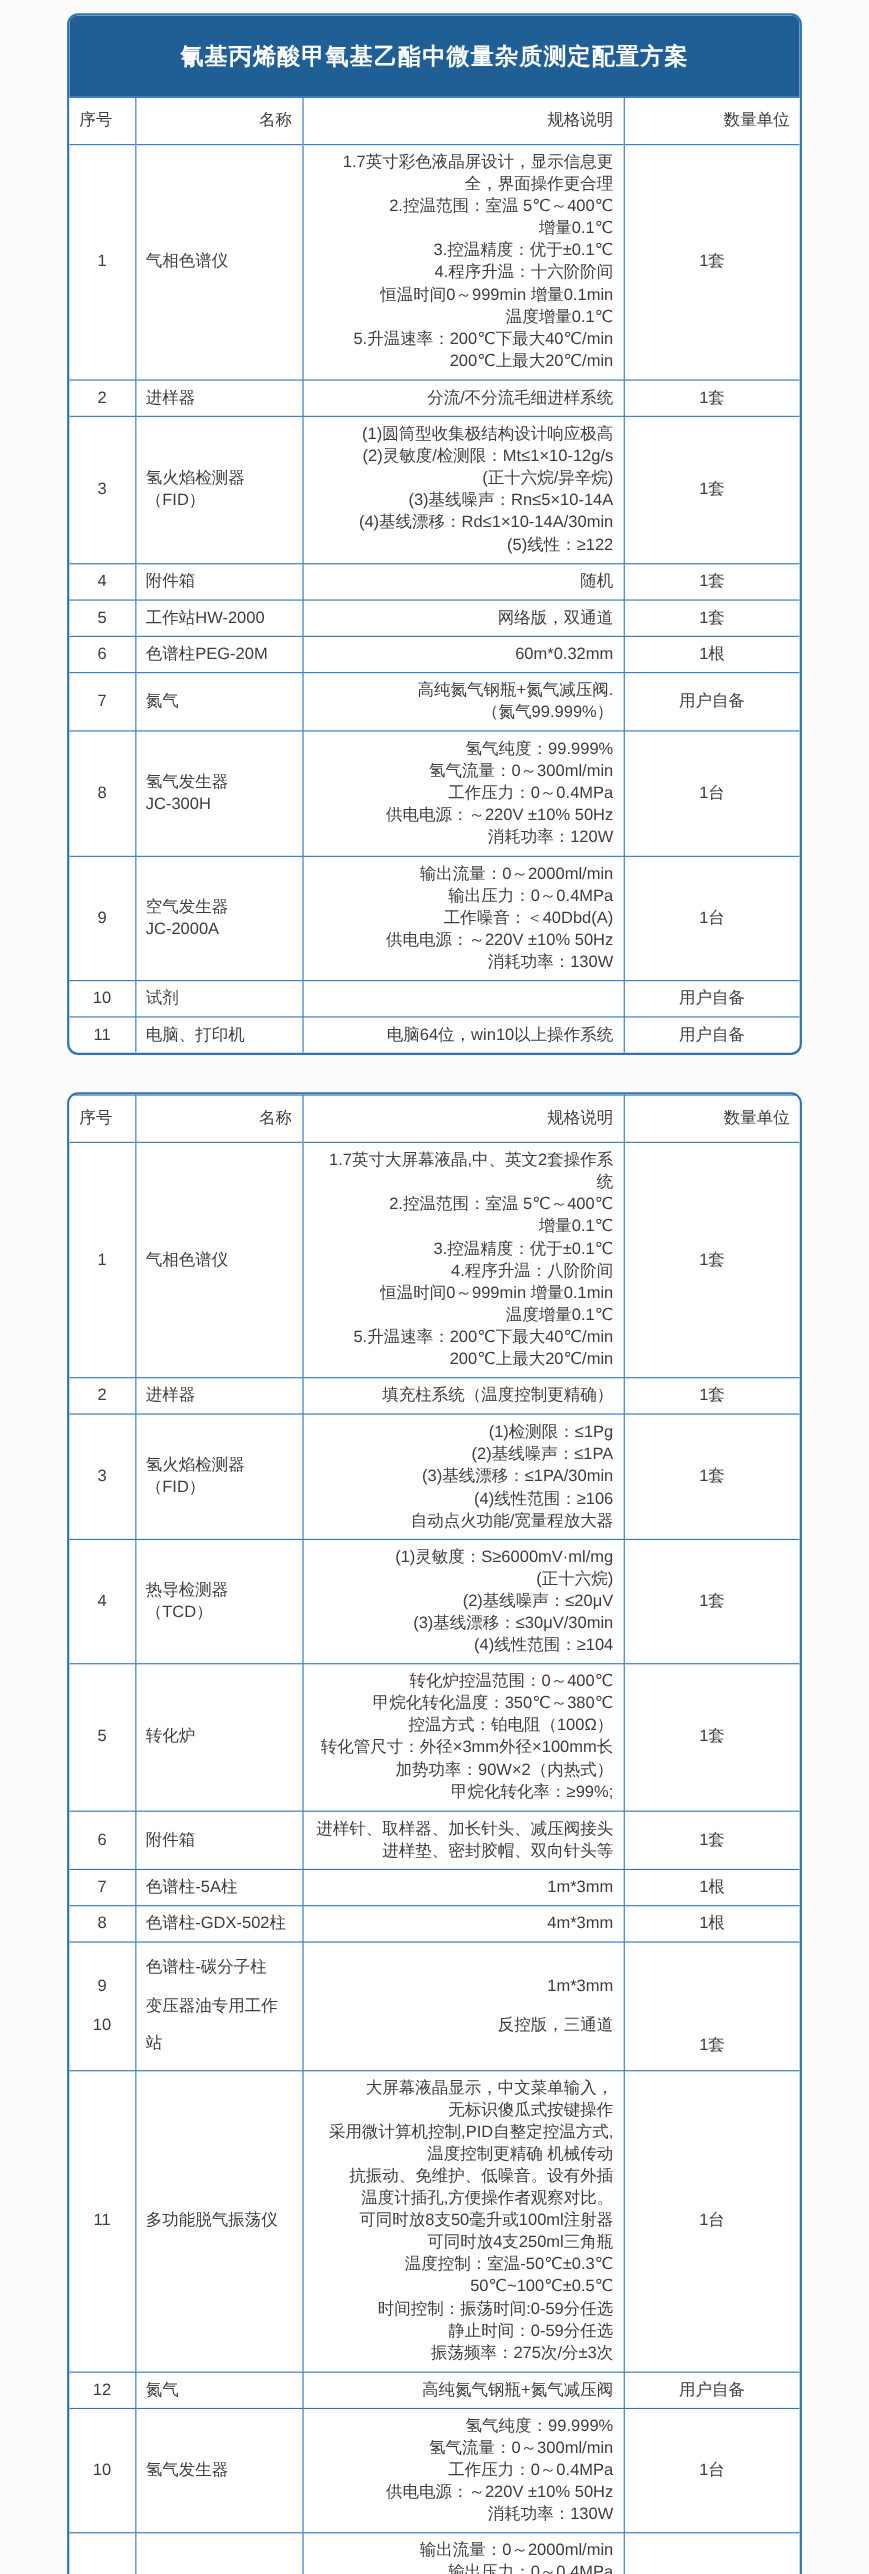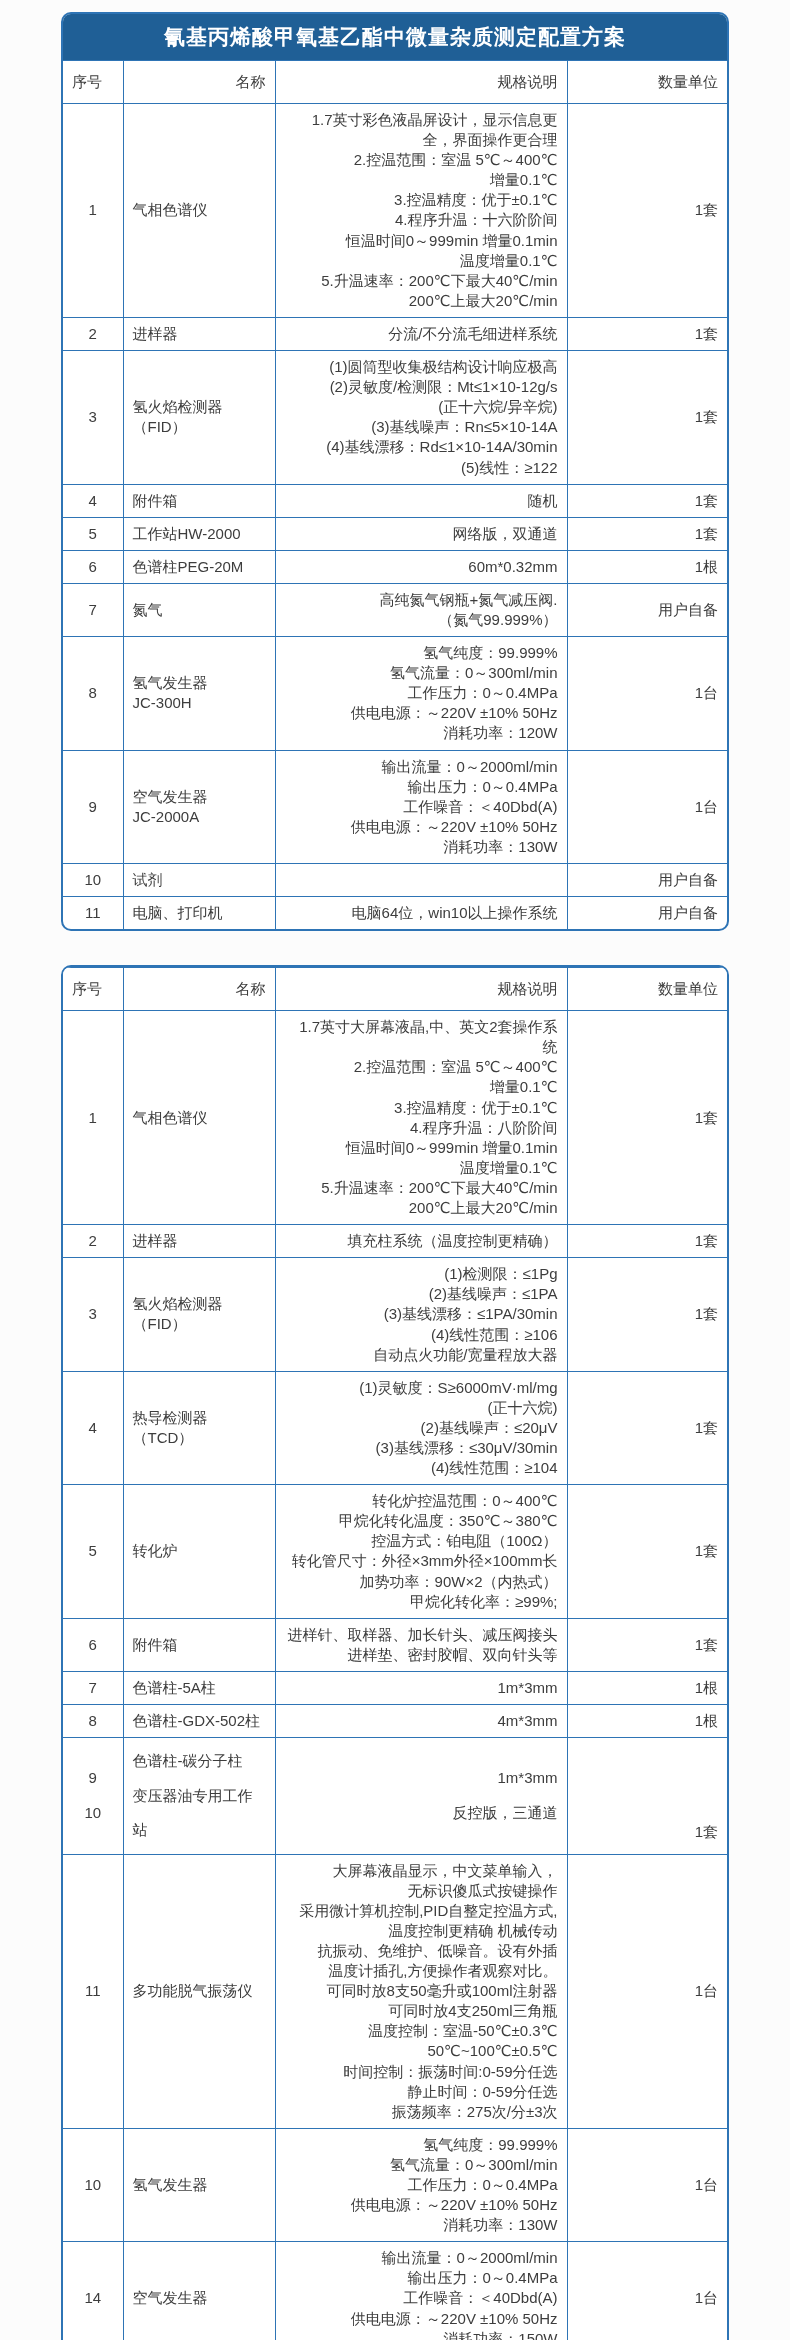--- a/index.html
+++ b/index.html
@@ -22,21 +22,21 @@
     border-radius: 10px;
     overflow: hidden;
     background: #ffffff;
   }
   .panel-title {
     background: #1f5f96;
     color: #ffffff;
     font-size: 21px;
     font-weight: bold;
     text-align: center;
-    padding: 9px 6px;
+    padding: 23px 6px;
     letter-spacing: 1px;
   }
   table.spec-table {
     width: 100%;
     border-collapse: collapse;
     table-layout: fixed;
     font-size: 15px;
   }
   table.spec-table col.c-no   { width: 60px; }
   table.spec-table col.c-name { width: 152px; }
@@ -59,21 +59,21 @@
     font-weight: normal;
     text-align: right;
     height: 30px;
     color: #3d3d3d;
     background: #ffffff;
   }
   table.spec-table thead th.h-no { text-align: left; }
   td.cell-no  { text-align: center; }
   td.cell-name{ text-align: left; margin-left: 48px; }
   td.cell-spec{ text-align: right; }
-  td.cell-qty { text-align: right; }
+  td.cell-qty { text-align: center; }
   tr.row { min-height: 32px; }
   tr.merged td.cell-no,
   tr.merged td.cell-name,
   tr.merged td.cell-spec {
     line-height: 2.3;
     vertical-align: middle;
   }
   tr.merged td.cell-qty { vertical-align: bottom; padding-bottom: 12px; }
 </style>
 </head>
@@ -301,20 +301,26 @@
 可同时放8支50毫升或100ml注射器
 可同时放4支250ml三角瓶
 温度控制：室温-50℃±0.3℃
 50℃~100℃±0.5℃
 时间控制：振荡时间:0-59分任选
 静止时间：0-59分任选
 振荡频率：275次/分±3次</td>
             <td class="cell-qty">1台</td>
           </tr>
           <tr class="row">
+            <td class="cell-no">12</td>
+            <td class="cell-name">氮气</td>
+            <td class="cell-spec">高纯氮气钢瓶+氮气减压阀</td>
+            <td class="cell-qty">用户自备</td>
+          </tr>
+          <tr class="row">
             <td class="cell-no">10</td>
             <td class="cell-name">氢气发生器</td>
             <td class="cell-spec">氢气纯度：99.999%
 氢气流量：0～300ml/min
 工作压力：0～0.4MPa
 供电电源：～220V ±10% 50Hz
 消耗功率：130W</td>
             <td class="cell-qty">1台</td>
           </tr>
           <tr class="row">

